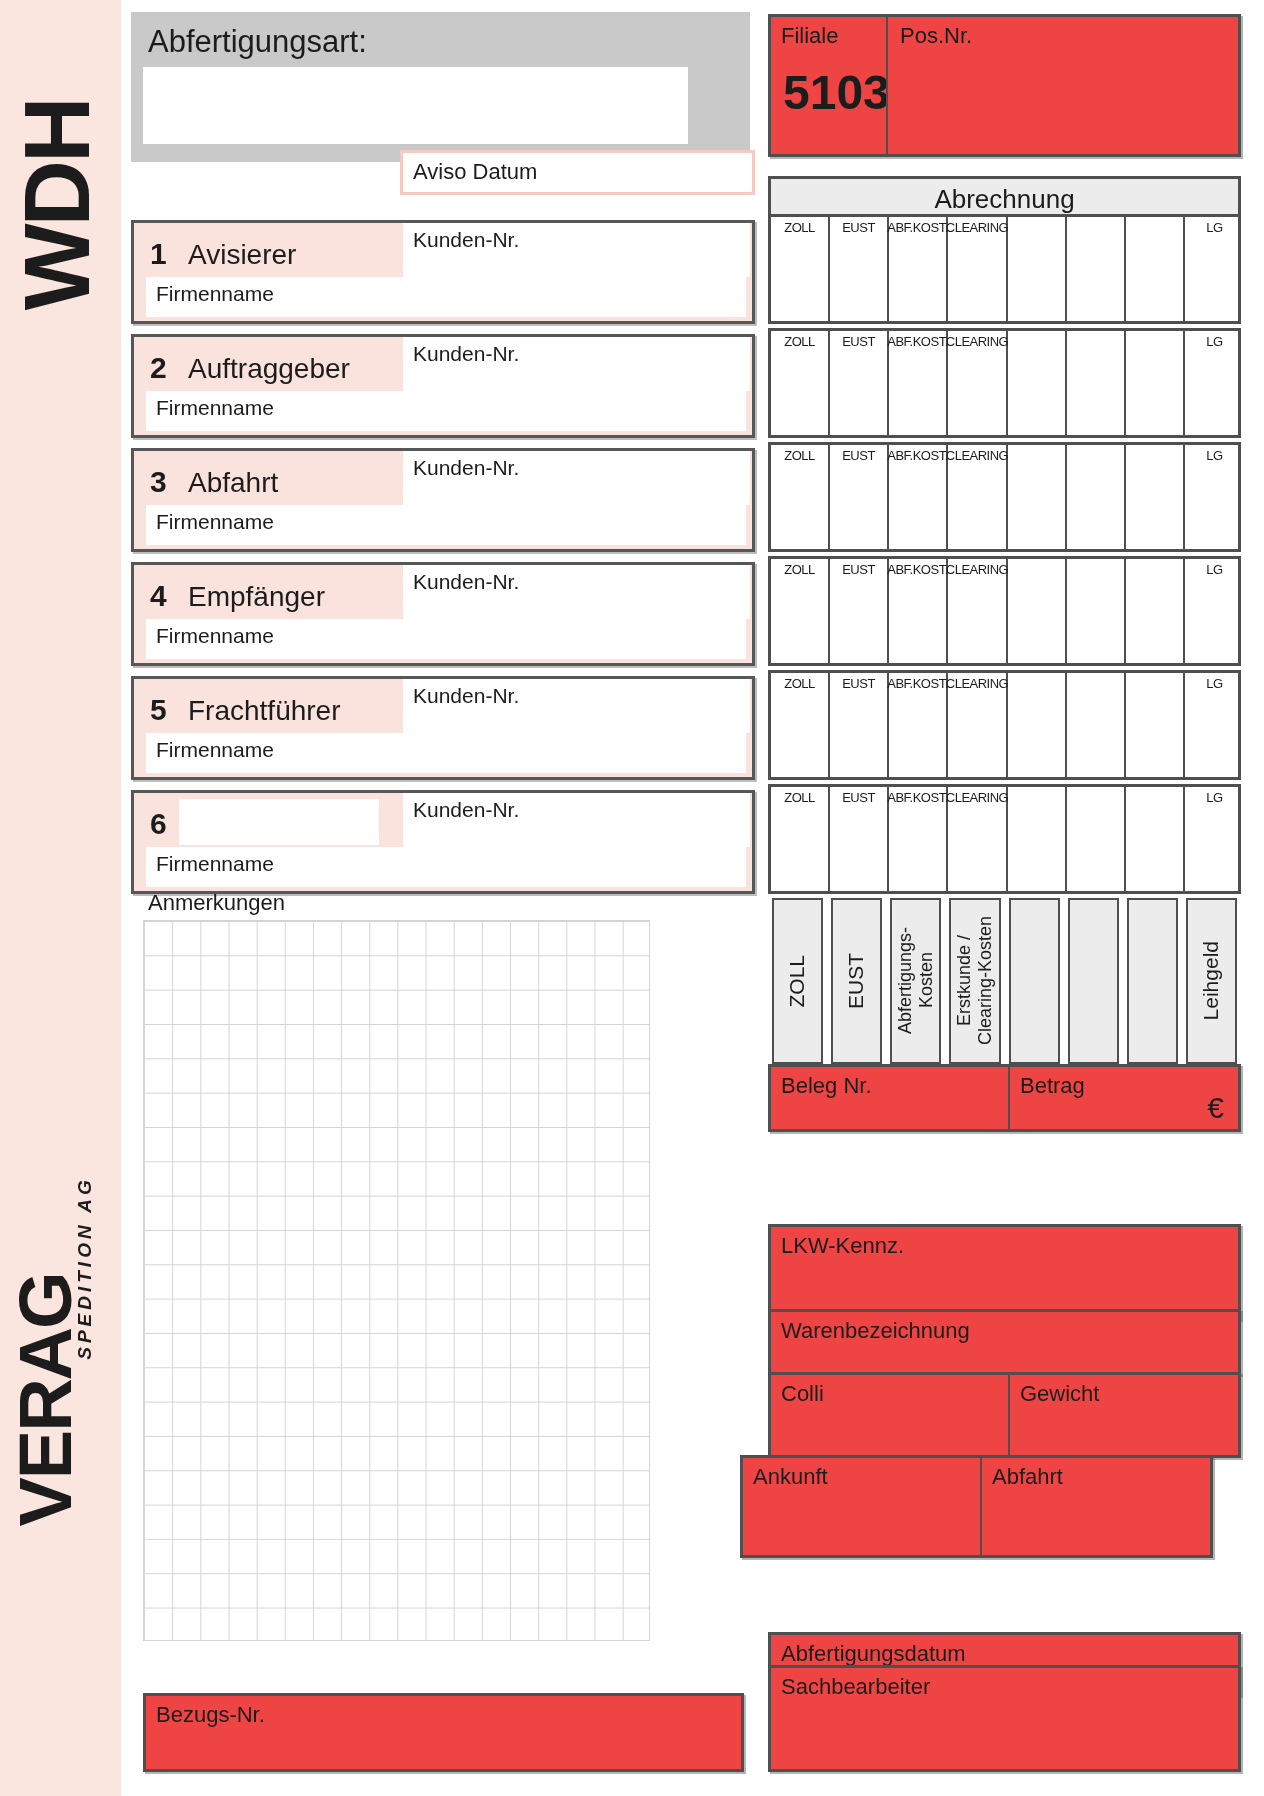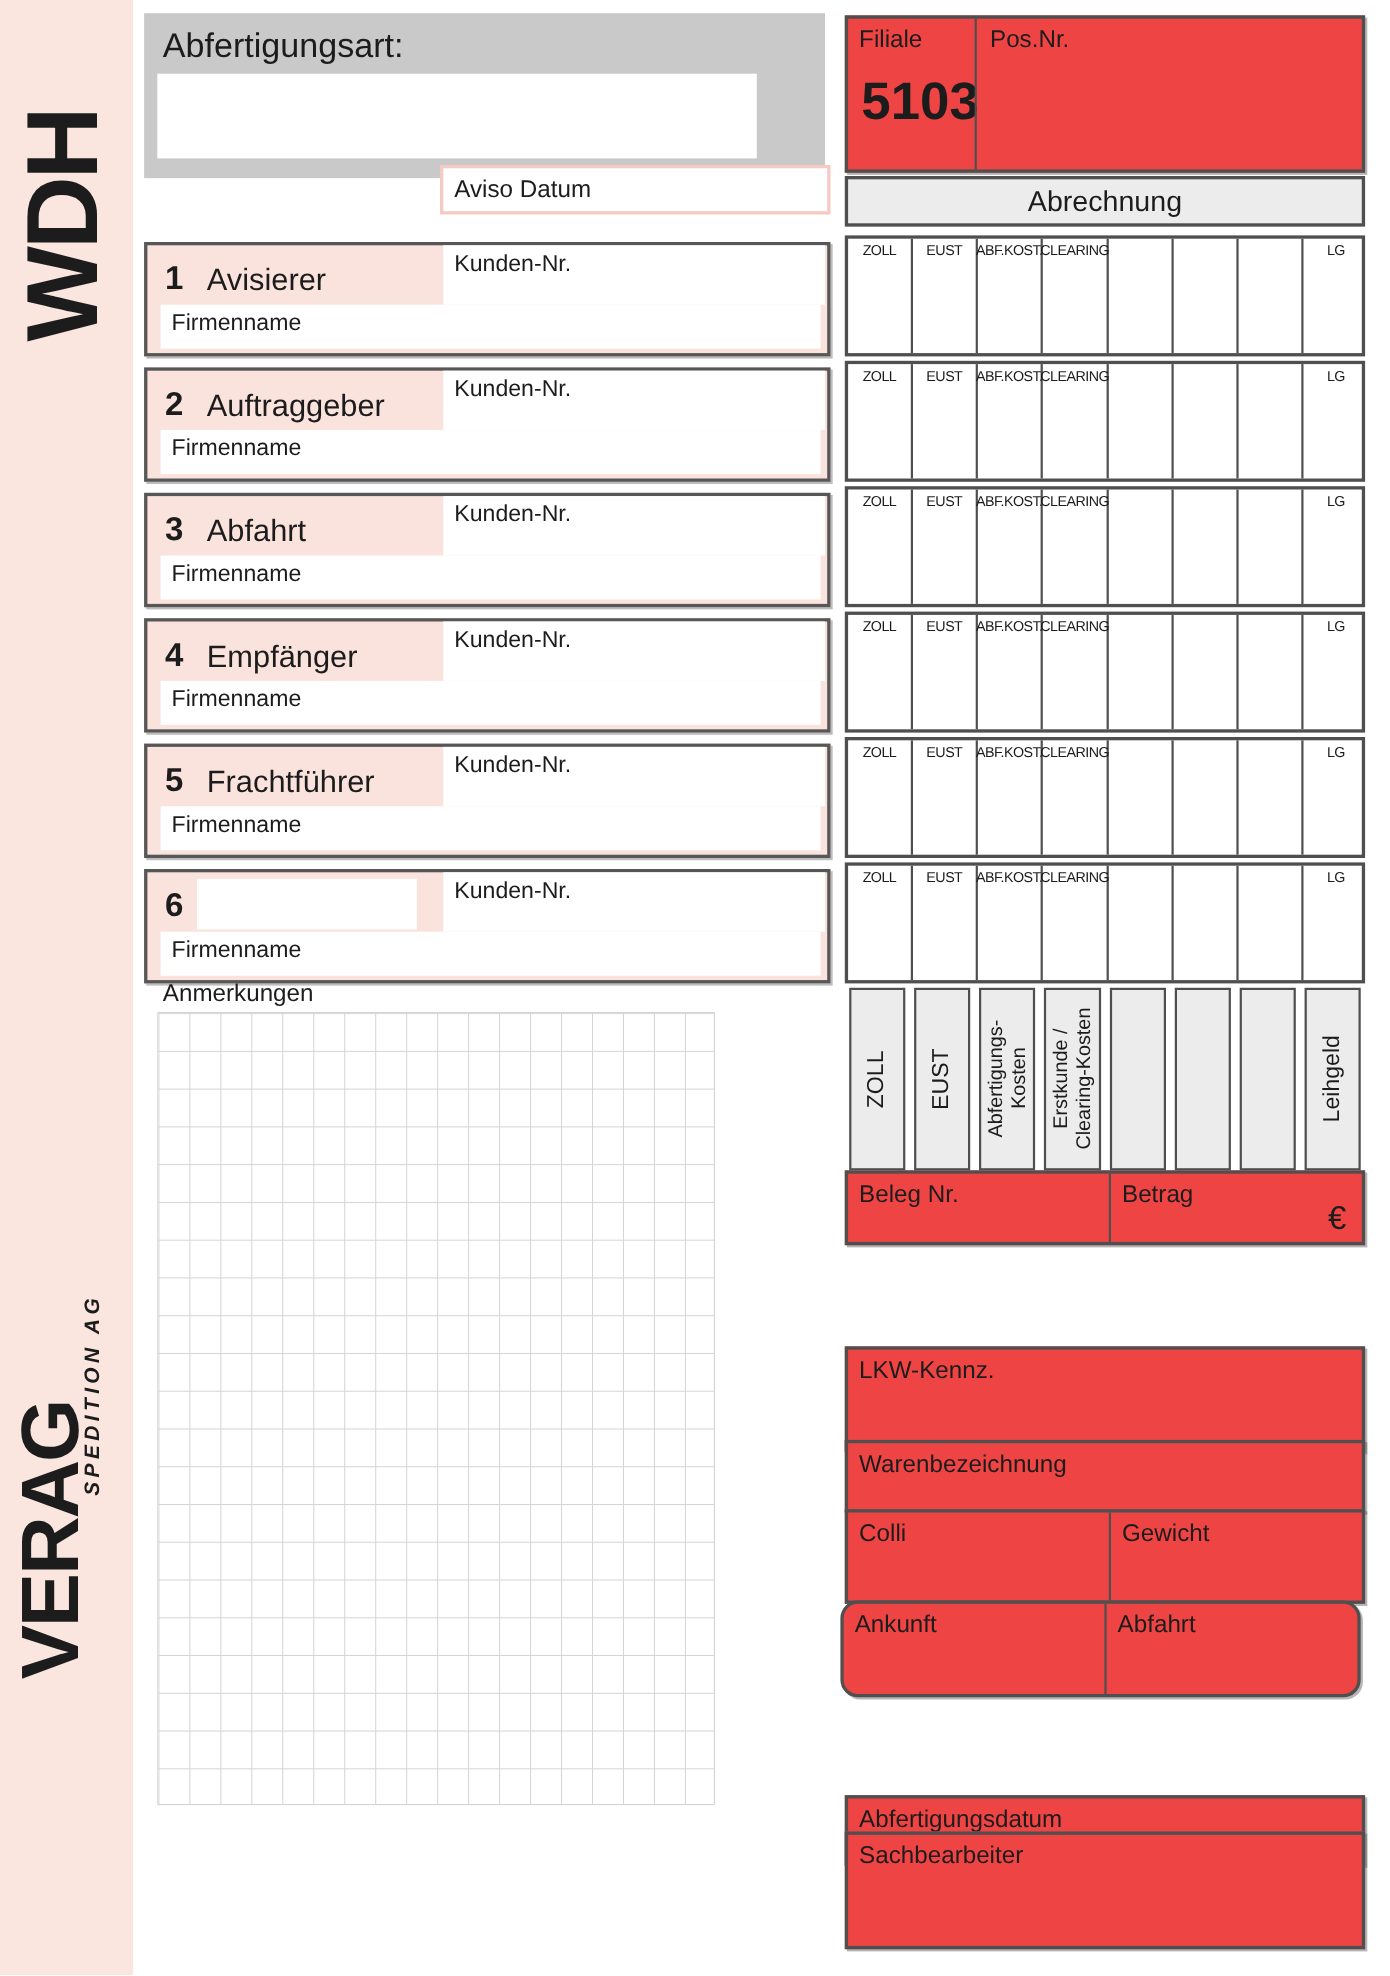--- a/index.html
+++ b/index.html
@@ -26,21 +26,21 @@
   
   #filiale-box{left:768px;top:14px;width:473px;height:143px;}
   #filiale-divider{position:absolute;left:115px;top:0;width:2px;height:100%;background:#4f4f4f;}
   #filiale-value{position:absolute;left:12px;top:48px;font-size:48px;font-weight:700;}
   #posnr-label{left:129px;}
 
   
   #aviso-box{position:absolute;left:400px;top:150px;width:355px;height:45px;background:#ffffff;border:3px solid #f4cac1;box-sizing:border-box;}
 
   
-  #abrechnung-title{left:768px;top:160px;width:473px;height:46px;background:#ececec;display:flex;align-items:center;justify-content:center;font-size:26px;box-shadow:none;}
+  #abrechnung-title{left:768px;top:176px;width:473px;height:46px;background:#ececec;display:flex;align-items:center;justify-content:center;font-size:26px;box-shadow:none;}
 
   
   .section-box{position:absolute;left:131px;width:624px;height:104px;background:#fae3dd;border:3px solid #575757;box-sizing:border-box;box-shadow:2px 2px 0 rgba(90,90,90,0.4);}
   .sec-num{position:absolute;left:16px;top:14px;font-size:30px;font-weight:700;}
   .sec-label{position:absolute;left:54px;top:16px;font-size:28px;}
   .sec-blank{position:absolute;left:45px;top:6px;width:200px;height:46px;background:#ffffff;}
   .kunden-field{position:absolute;left:269px;top:0;width:347px;height:54px;background:#ffffff;}
   .firma-field{position:absolute;left:12px;top:54px;width:600px;height:40px;background:#ffffff;}
   .field-lbl{position:absolute;left:10px;top:5px;font-size:21px;}
 
@@ -69,21 +69,21 @@
     background-color:#ffffff;border:1px solid #d4d4d4;box-sizing:border-box;
     background-image:linear-gradient(to right,#d4d4d4 1px,transparent 1px),
                      linear-gradient(to bottom,#d4d4d4 1px,transparent 1px);
     background-size:28.17px 34.33px;
   }
 
   
   #lkw-box{left:768px;top:1224px;width:473px;height:96px;}
   #waren-box{left:768px;top:1309px;width:473px;height:66px;}
   #colli-box{left:768px;top:1372px;width:473px;height:86px;}
-  #ankunft-box{left:764px;top:1455px;width:473px;height:88px;border-radius:16px;}
+  #ankunft-box{left:740px;top:1455px;width:473px;height:103px;}
   #gewicht-label,#abfahrt-label{left:249px;}
 
   
   #abfdatum-box{left:768px;top:1604px;width:473px;height:64px;margin-top:28px;}
   #sachb-box{left:768px;top:1665px;width:473px;height:107px;}
   #bezug-box{left:143px;top:1693px;width:601px;height:79px;}
 </style>
 </head>
 <body>
 
@@ -396,14 +396,17 @@
     <div style="position:absolute;left:2px;top:30px;width:230px;bottom:2px;"></div>
     <div style="position:absolute;left:241px;top:30px;right:2px;bottom:2px;"></div>
   </div>
 
   <div id="abfdatum-box" class="dbox">
     <div class="lbl">Abfertigungsdatum</div>
   </div>
   <div id="sachb-box" class="dbox">
     <div class="lbl">Sachbearbeiter</div>
   </div>
+  <div id="bezug-box" class="dbox">
+    <div class="lbl">Bezugs-Nr.</div>
+  </div>
 
 </div>
 
 </body></html>

